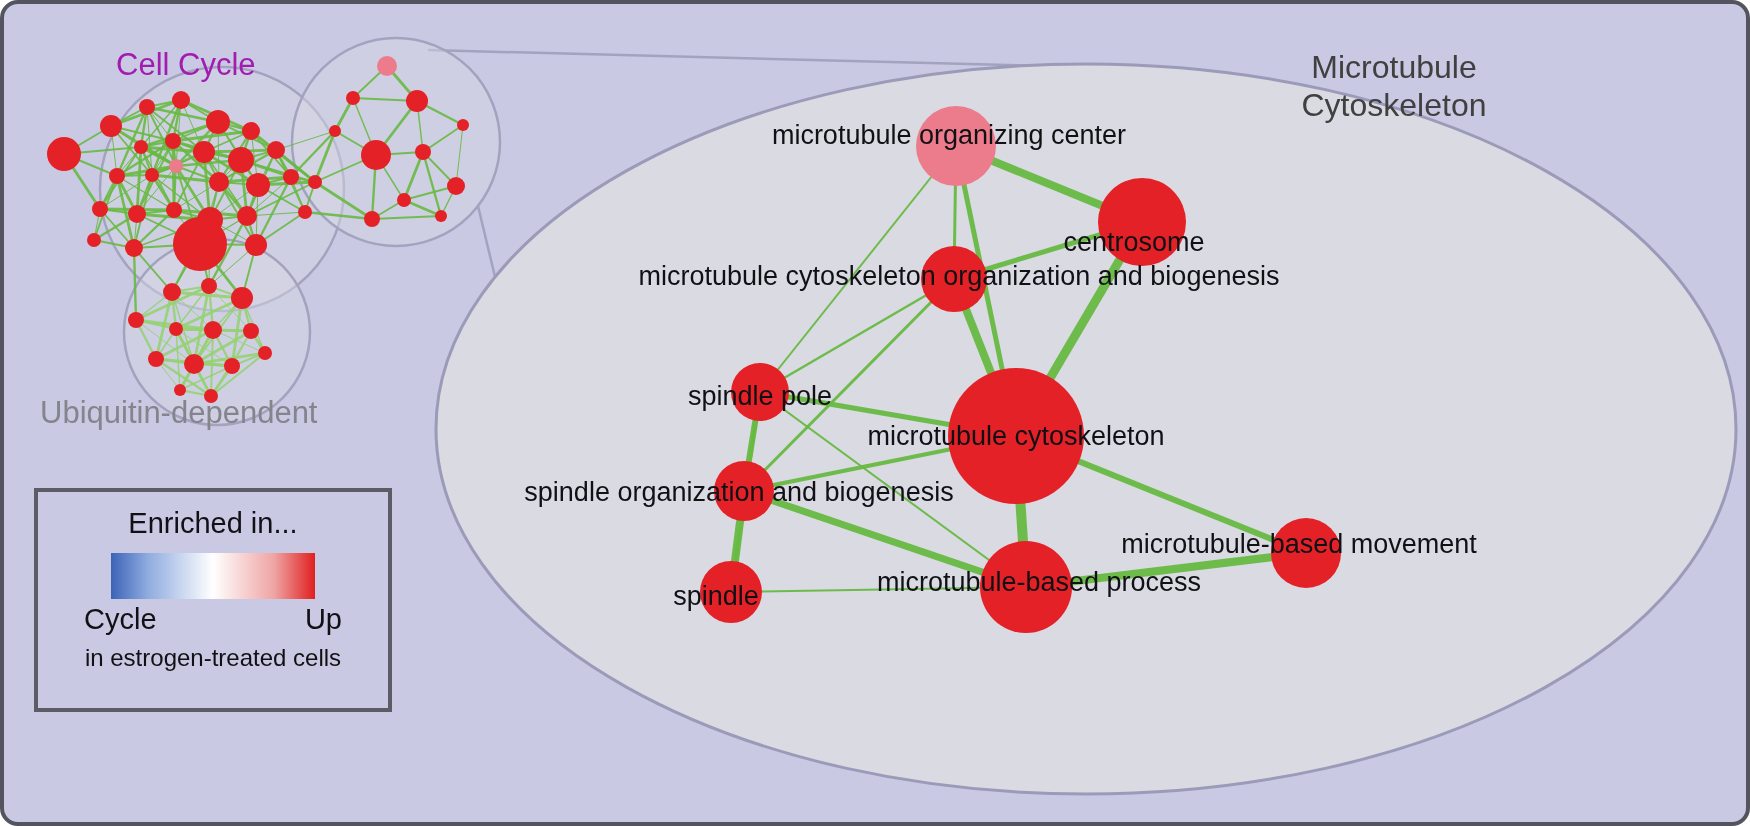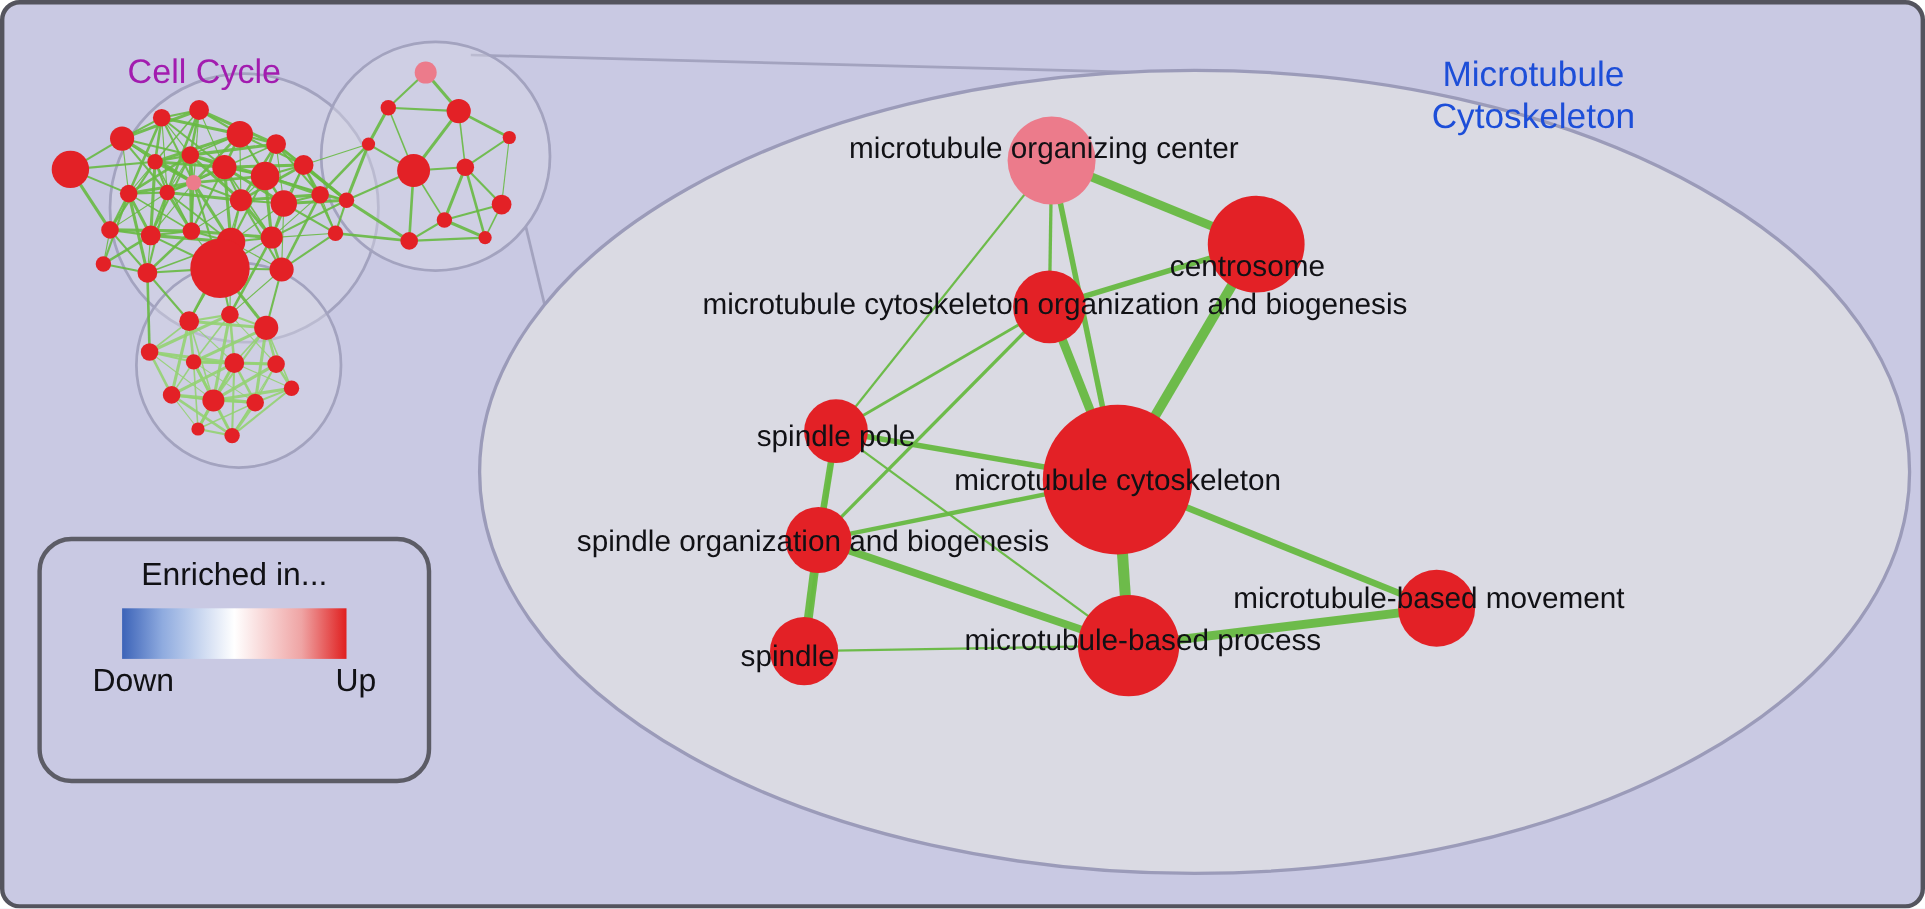--- a/index.html
+++ b/index.html
@@ -418,31 +418,33 @@
       <text x="1012" y="432" text-anchor="middle" dominant-baseline="central" font-size="27" fill="#111115">microtubule cytoskeleton</text>
       <text x="735" y="488" text-anchor="middle" dominant-baseline="central" font-size="27" fill="#111115">spindle organization and biogenesis</text>
       <text x="1295" y="540" text-anchor="middle" dominant-baseline="central" font-size="27" fill="#111115">microtubule-based movement</text>
       <text x="1035" y="578" text-anchor="middle" dominant-baseline="central" font-size="27" fill="#111115">microtubule-based process</text>
       <text x="712" y="592" text-anchor="middle" dominant-baseline="central" font-size="27" fill="#111115">spindle</text>
     </svg>
 
   <div class="cluster-label" id="cell-cycle-label" style="color: #a21caf;">Cell Cycle</div>
 
   <div class="cluster-label" id="ubiquitin-label" style="color: rgb(132, 132, 140);">
+    <div>Ubiquitin-dependent</div>
   </div>
 
-  <div id="detail-title" style="color: #1d4ed8;">
+  <div id="detail-title" style="color: #404040;">
     <div>Microtubule</div>
     <div>Cytoskeleton</div>
   </div>
 
-  <div id="legend" style="border-color: rgb(92, 92, 102); border-radius: 31px;">
+  <div id="legend" style="border-color: rgb(92, 92, 102);">
     <div id="legend-title">Enriched in...</div>
     <div id="legend-bar" style="background: linear-gradient(90deg, rgb(60, 99, 184) 0%, rgb(143, 171, 223) 18%, rgb(255, 255, 255) 50%, rgb(239, 164, 164) 80%, rgb(224, 31, 31) 100%);"></div>
     <div id="legend-scale">
-      <span>Down</span>
+      <span>Cycle</span>
       <span>Up</span>
     </div>
     <div id="legend-caption">
+      <div>in estrogen-treated cells</div>
     </div>
   </div>
 
 </div>
 
 </body></html>

